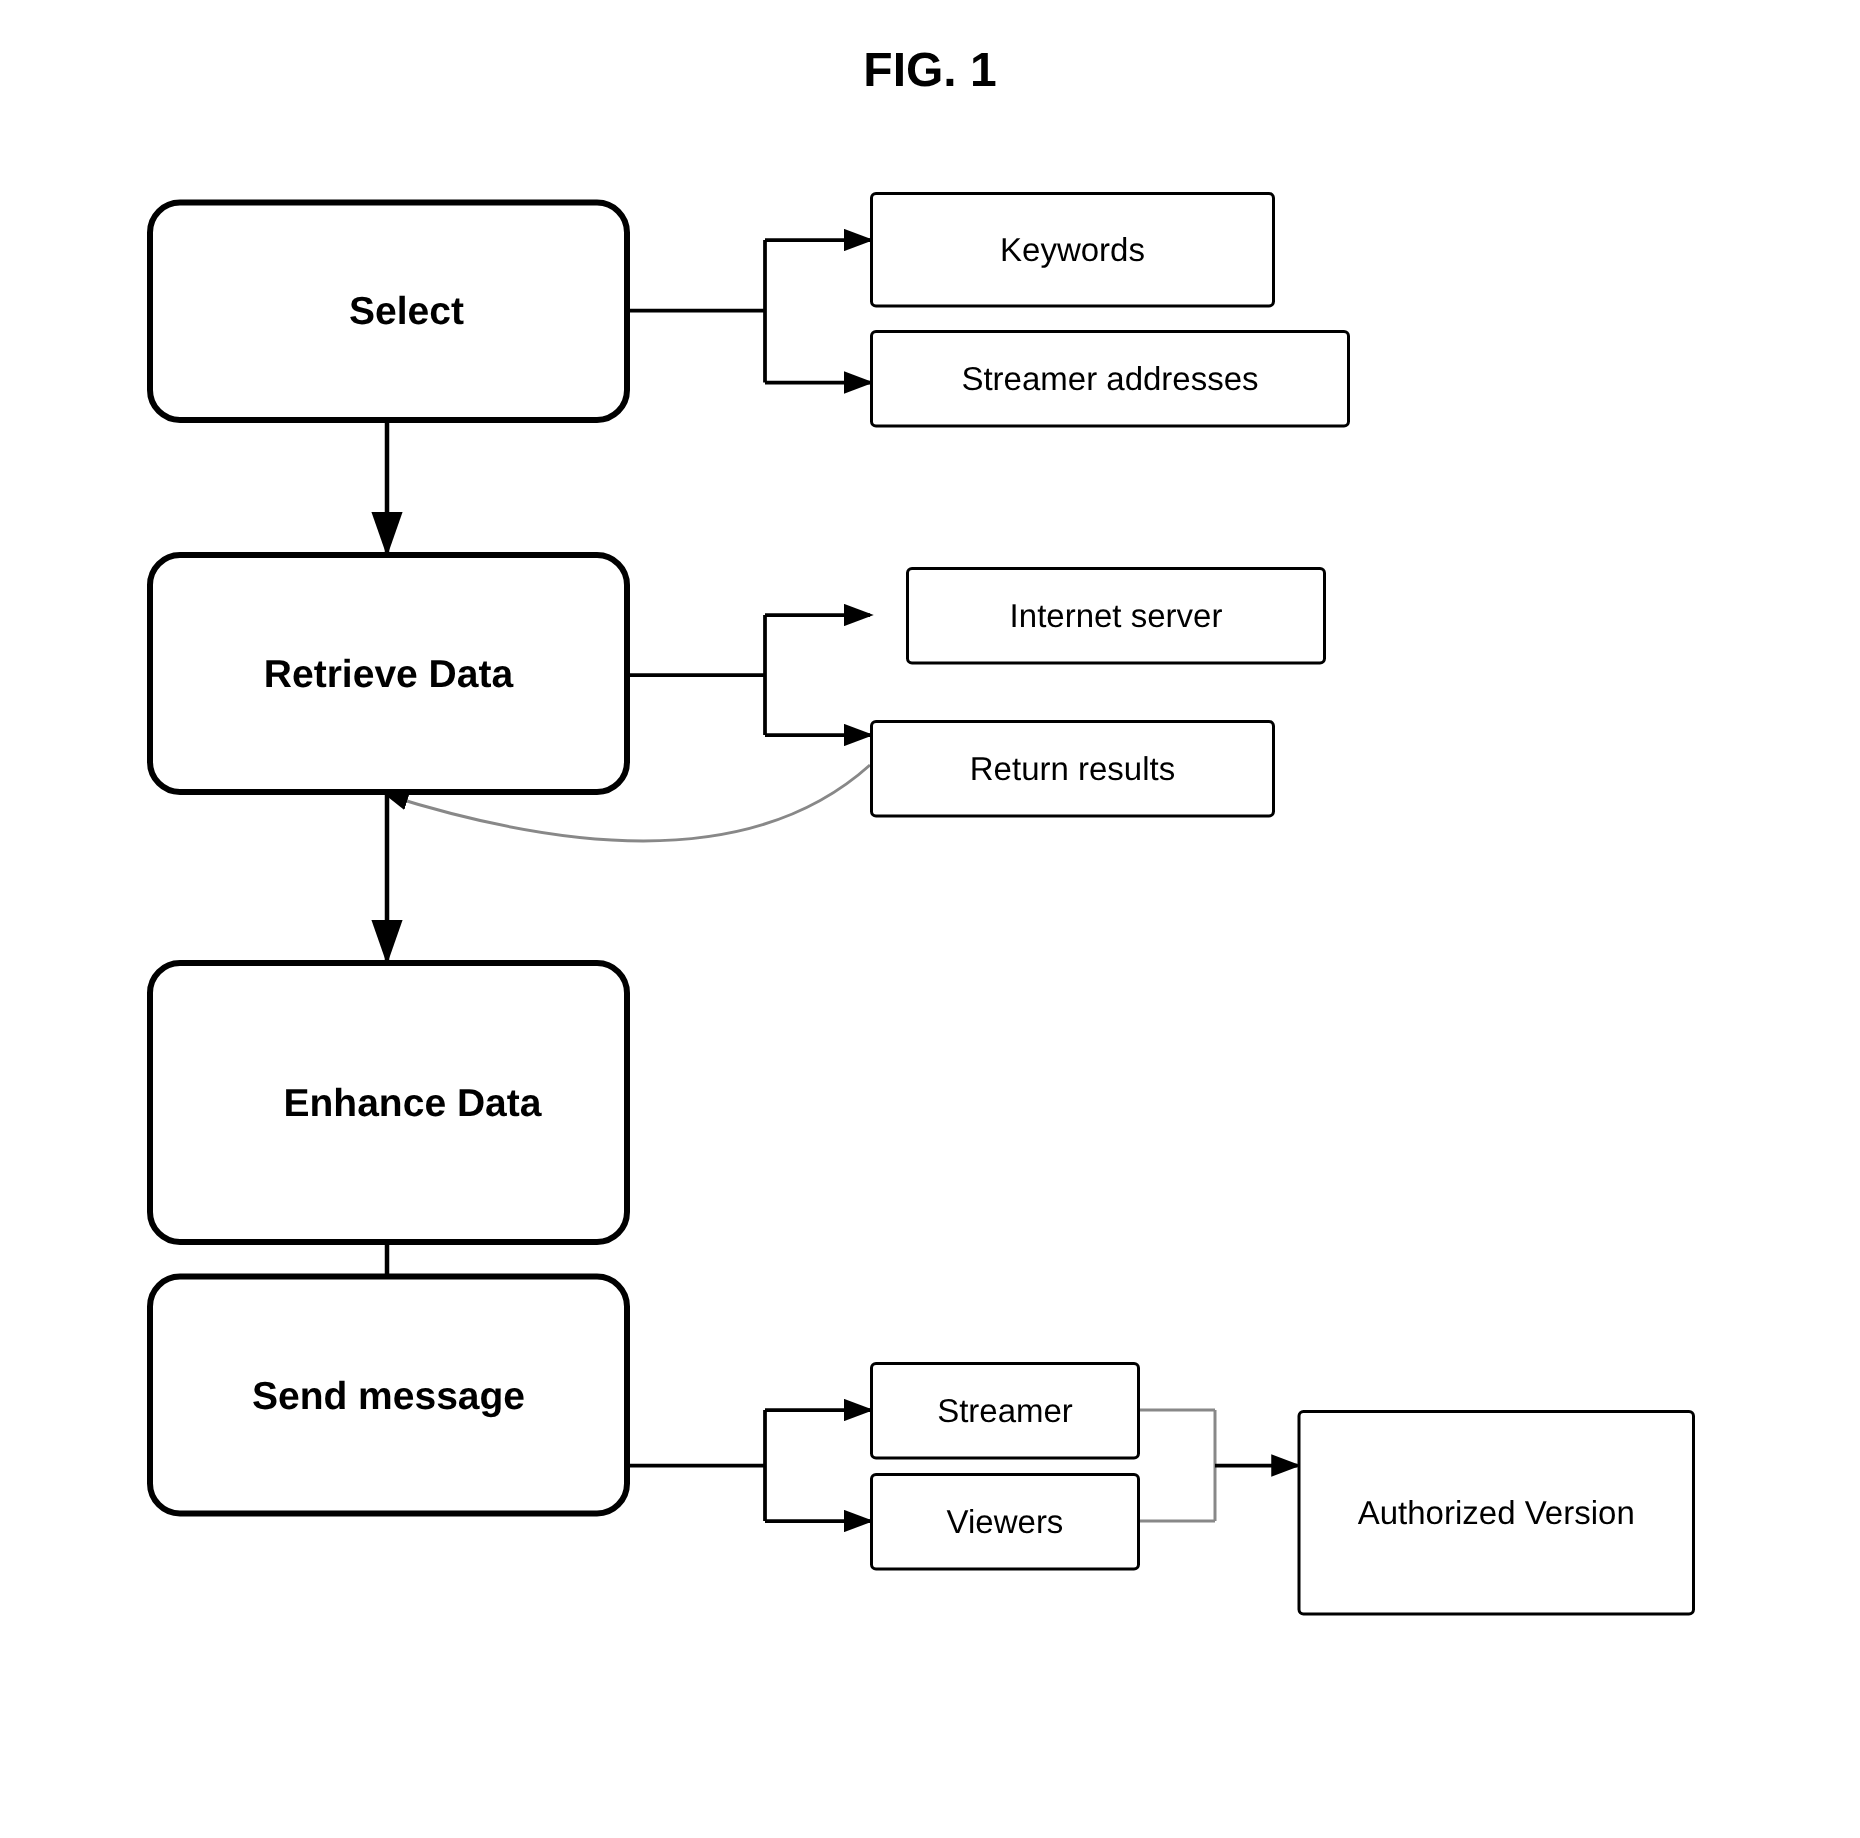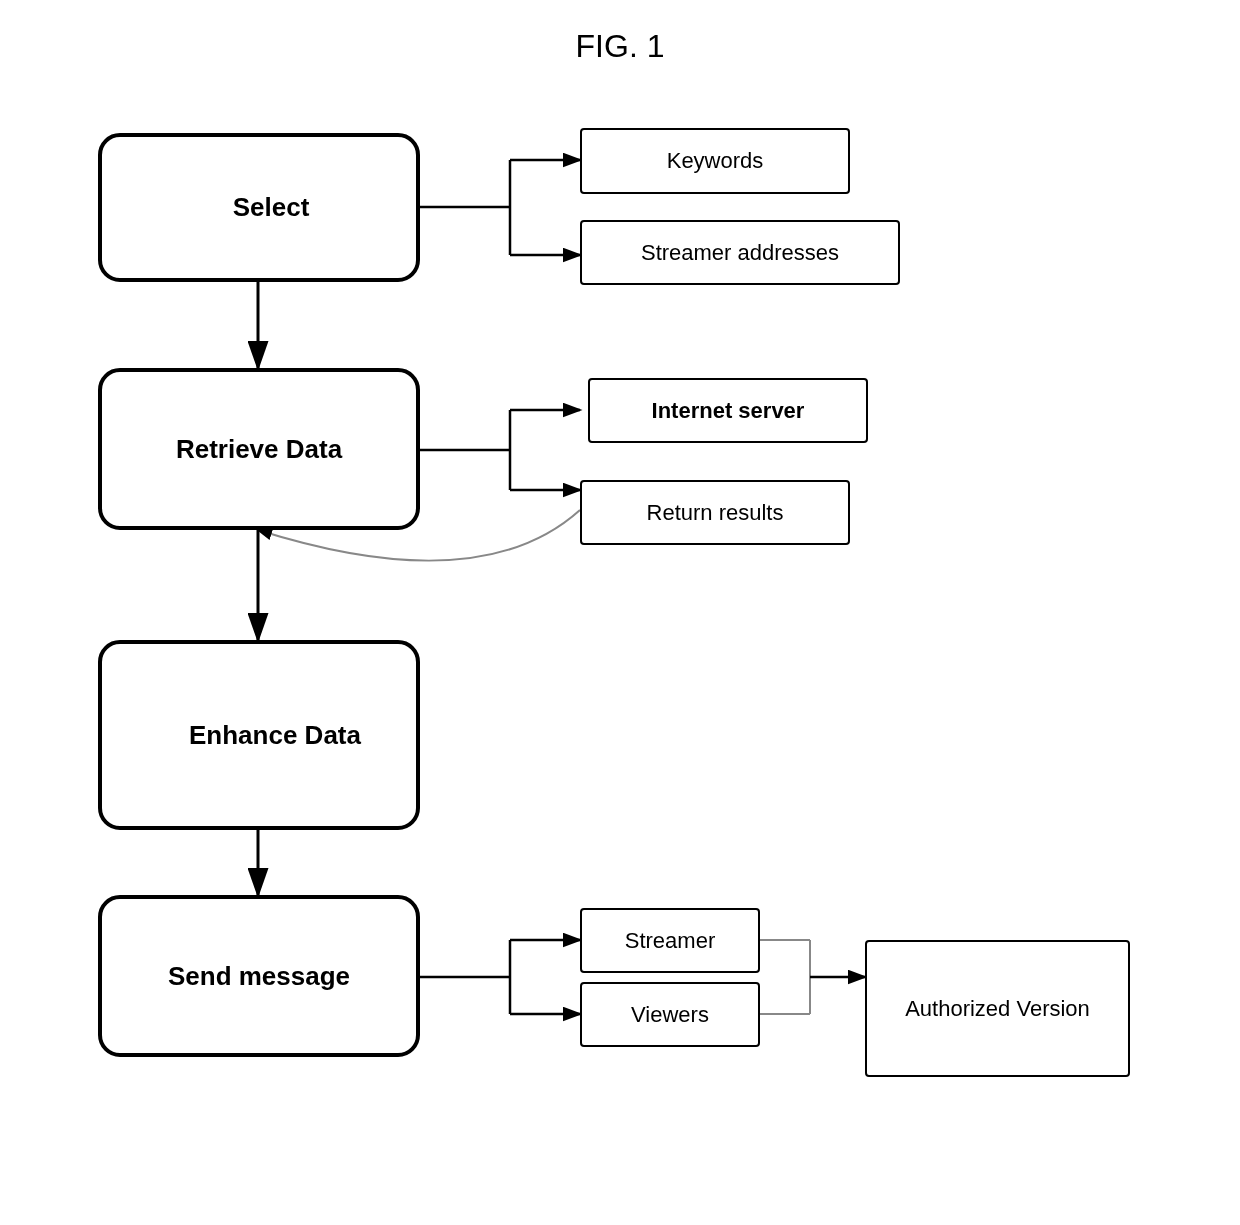--- a/index.html
+++ b/index.html
@@ -17,21 +17,21 @@
       height: 1225px;
       position: relative;
     }
 
     .fig-title {
       position: absolute;
       top: 28px;
       left: 50%;
       transform: translateX(-50%);
       font-size: 32px;
-      font-weight: normal;
+      font-weight: bold;
       text-align: left;
     }
 
     
     .box-rounded {
       position: absolute;
       border: 4px solid #000;
       border-radius: 22px;
       display: flex;
       align-items: center;
@@ -117,45 +117,45 @@
 
     <line x1="810" y1="940" x2="810" y2="1014" stroke="#888" stroke-width="2"></line>
 
     <line x1="810" y1="977" x2="865" y2="977" stroke="#000" stroke-width="2.5" marker-end="url(#arrowhead-sm)"></line>
   </svg>
 
   <div class="box-rounded" style="left: 98px; top: 133px; width: 322px; height: 149px; padding-left: 24px;">
     <span>Select</span>
   </div>
 
-  <div class="box-rect" style="left: 580px; top: 128px; width: 270px; height: 66px;">
+  <div class="box-rect" style="left: 580px; top: 128px; width: 270px; height: 77px;">
     <span>Keywords</span>
   </div>
 
   <div class="box-rect" style="left: 580px; top: 220px; width: 320px; height: 65px;">
     <span>Streamer addresses</span>
   </div>
 
   <div class="box-rounded" style="left: 98px; top: 368px; width: 322px; height: 162px; text-align: right;">
     <span>Retrieve Data</span>
   </div>
 
-  <div class="box-rect" style="left: 588px; top: 378px; width: 280px; height: 65px; font-weight: bold;">
+  <div class="box-rect" style="left: 604px; top: 378px; width: 280px; height: 65px;">
     <span>Internet server</span>
   </div>
 
   <div class="box-rect" style="left: 580px; top: 480px; width: 270px; height: 65px; text-align: right;">
     <span>Return results</span>
   </div>
 
   <div class="box-rounded" style="left: 98px; top: 640px; width: 322px; height: 190px; padding-left: 32px;">
     <span>Enhance Data</span>
   </div>
 
-  <div class="box-rounded" style="left: 98px; top: 895px; width: 322px; height: 162px;">
+  <div class="box-rounded" style="left: 98px; top: 849px; width: 322px; height: 162px;">
     <span>Send message</span>
   </div>
 
   <div class="box-rect" style="left: 580px; top: 908px; width: 180px; height: 65px;">
     <span>Streamer</span>
   </div>
 
   <div class="box-rect" style="left: 865px; top: 940px; width: 265px; height: 137px;">
     <span>Authorized Version</span>
   </div>

